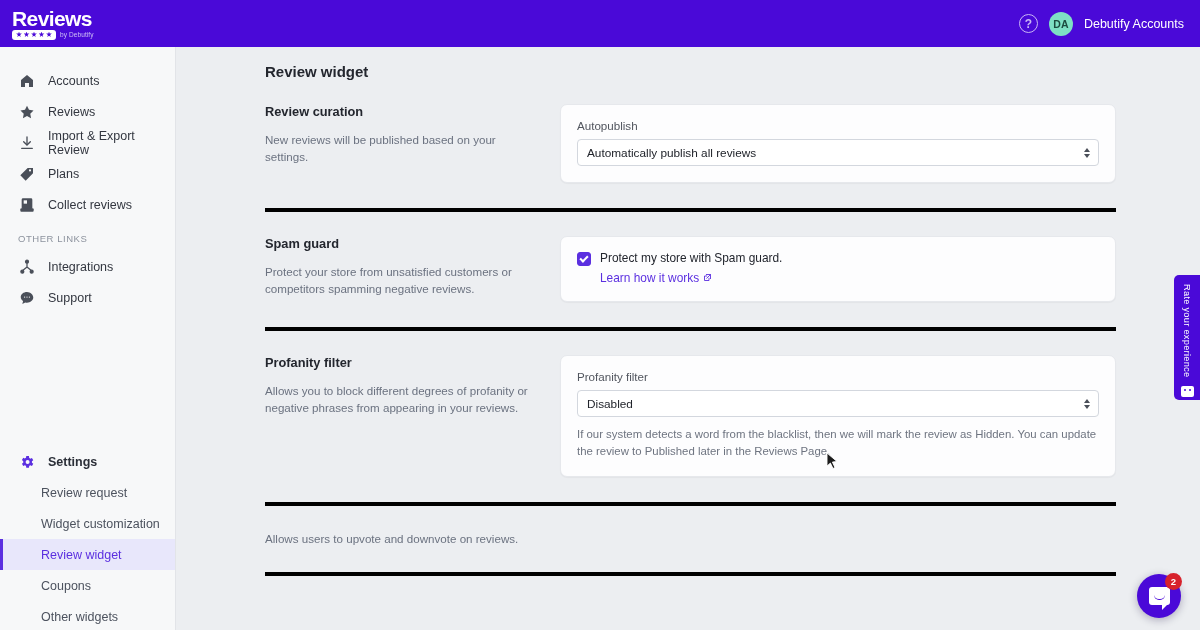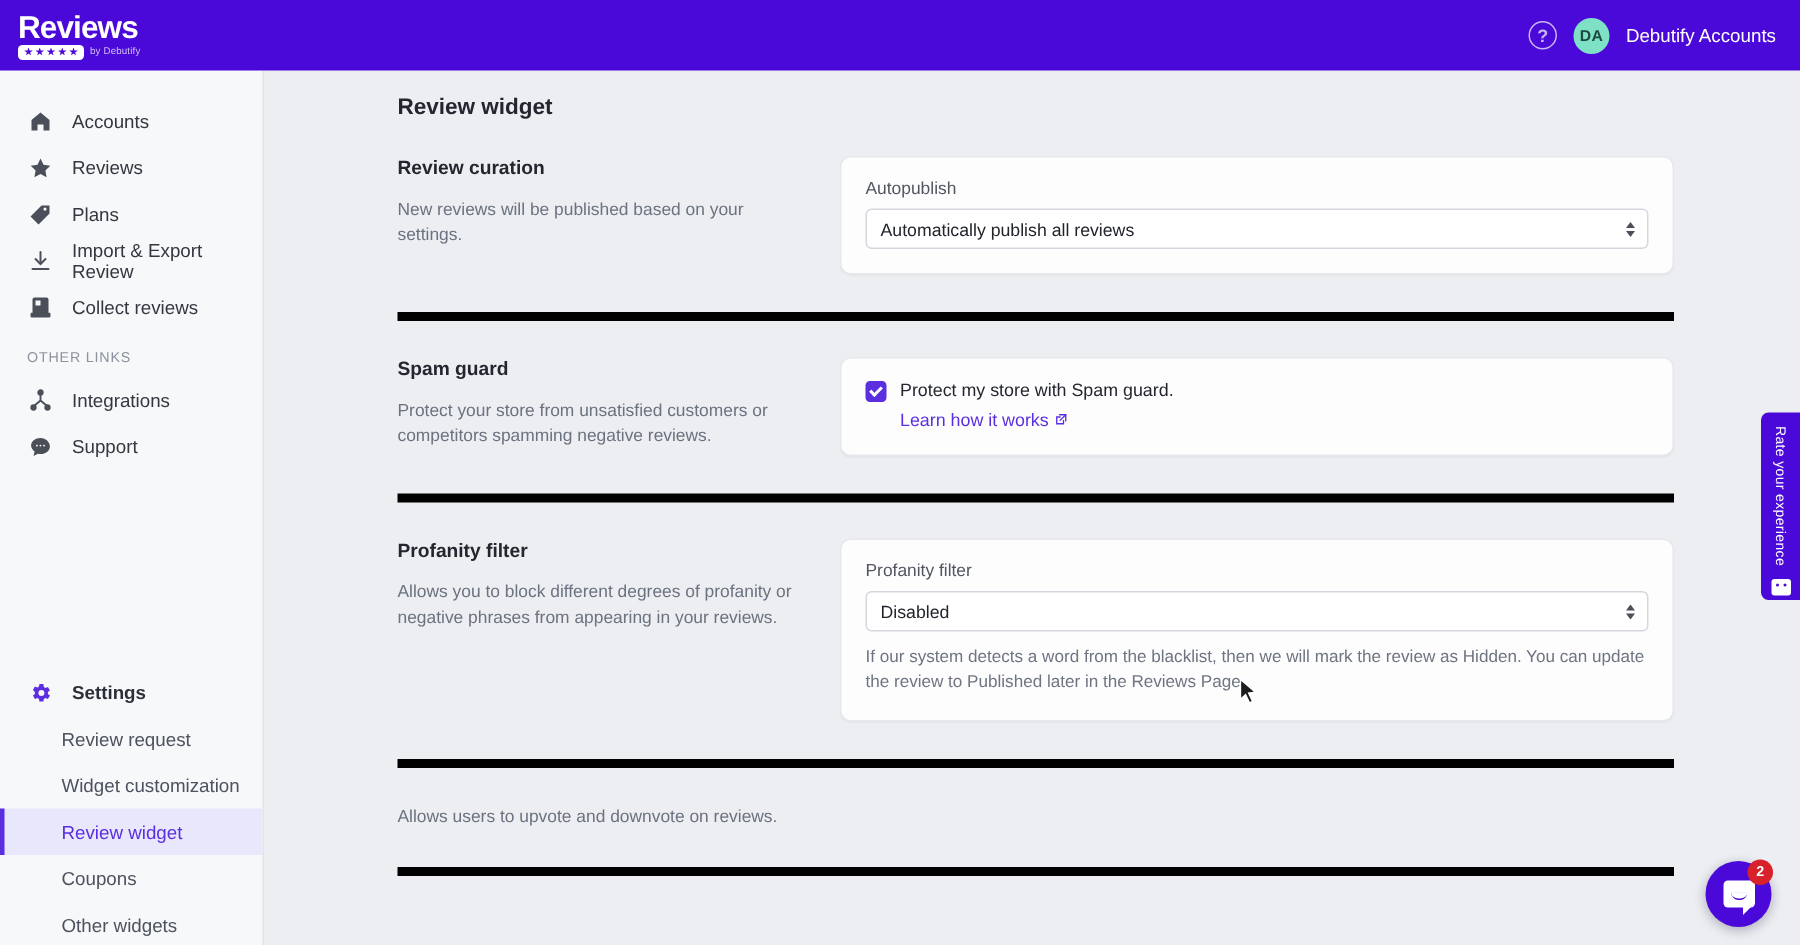--- a/index.html
+++ b/index.html
@@ -96,21 +96,21 @@
     overflow: hidden;
   }
   .page-title {
     font-size: 15px; font-weight: bold; color: #23262e;
     padding: 16px 0 0 89px;
   }
   .sections { padding: 0 84px 0 89px; }
   .section {
     display: flex; align-items: flex-start;
     padding: 24px 0 25px 0;
-    border-bottom: 6px solid #000000;
+    border-bottom: 4px solid #000000;
   }
   .section:last-child { border-bottom: none; }
   .sec-left { width: 295px; flex: 0 0 295px; padding-right: 24px; }
   .sec-title { font-size: 12.8px; font-weight: bold; color: #23262e; margin-bottom: 12px; }
   .sec-desc { font-size: 11.6px; color: #6b7280; line-height: 17px; }
   .sec-right { flex: 1; }
   .card {
     background: #fdfdfe;
     border: 1px solid #e6e8ec;
     border-radius: 7px;
@@ -264,36 +264,36 @@
       <span class="ic">
         <svg width="16" height="16" viewBox="0 0 24 24" fill="#4a4f59">
             <path d="M12 2.5l3 6.2 6.8 1-4.9 4.8 1.2 6.8-6.1-3.2-6.1 3.2 1.2-6.8L2.2 9.7l6.8-1z"></path>
           </svg>
       </span>
       <span class="lbl">Reviews</span>
     </div>
 
     <div class="nav-item">
       <span class="ic">
-        <svg width="16" height="16" viewBox="0 0 24 24" fill="#4a4f59">
-            <path d="M21 3h-8L2 14l8 8 11-11zm-4.5 5.2a1.6 1.6 0 1 1 0-3.2 1.6 1.6 0 0 1 0 3.2z"></path>
-          </svg>
-      </span>
-      <span class="lbl">Plans</span>
-    </div>
-
-    <div class="nav-item">
-      <span class="ic">
         <svg width="16" height="16" viewBox="0 0 24 24" fill="none" stroke="#4a4f59" stroke-width="2" stroke-linecap="round">
             <path d="M12 3v11"></path>
             <path d="M7 10l5 5 5-5"></path>
             <path d="M4 20h16"></path>
           </svg>
       </span>
       <span class="lbl">Import &amp; Export Review</span>
+    </div>
+
+    <div class="nav-item">
+      <span class="ic">
+        <svg width="16" height="16" viewBox="0 0 24 24" fill="#4a4f59">
+            <path d="M21 3h-8L2 14l8 8 11-11zm-4.5 5.2a1.6 1.6 0 1 1 0-3.2 1.6 1.6 0 0 1 0 3.2z"></path>
+          </svg>
+      </span>
+      <span class="lbl">Plans</span>
     </div>
 
     <div class="nav-item">
       <span class="ic">
         <svg width="16" height="16" viewBox="0 0 24 24" fill="#4a4f59">
             <rect x="4" y="2" width="16" height="16" rx="2"></rect>
             <rect x="7" y="5" width="5" height="5" fill="#f7f8f9"></rect>
             <rect x="2" y="17" width="20" height="5" rx="1.5"></rect>
           </svg>
       </span>

